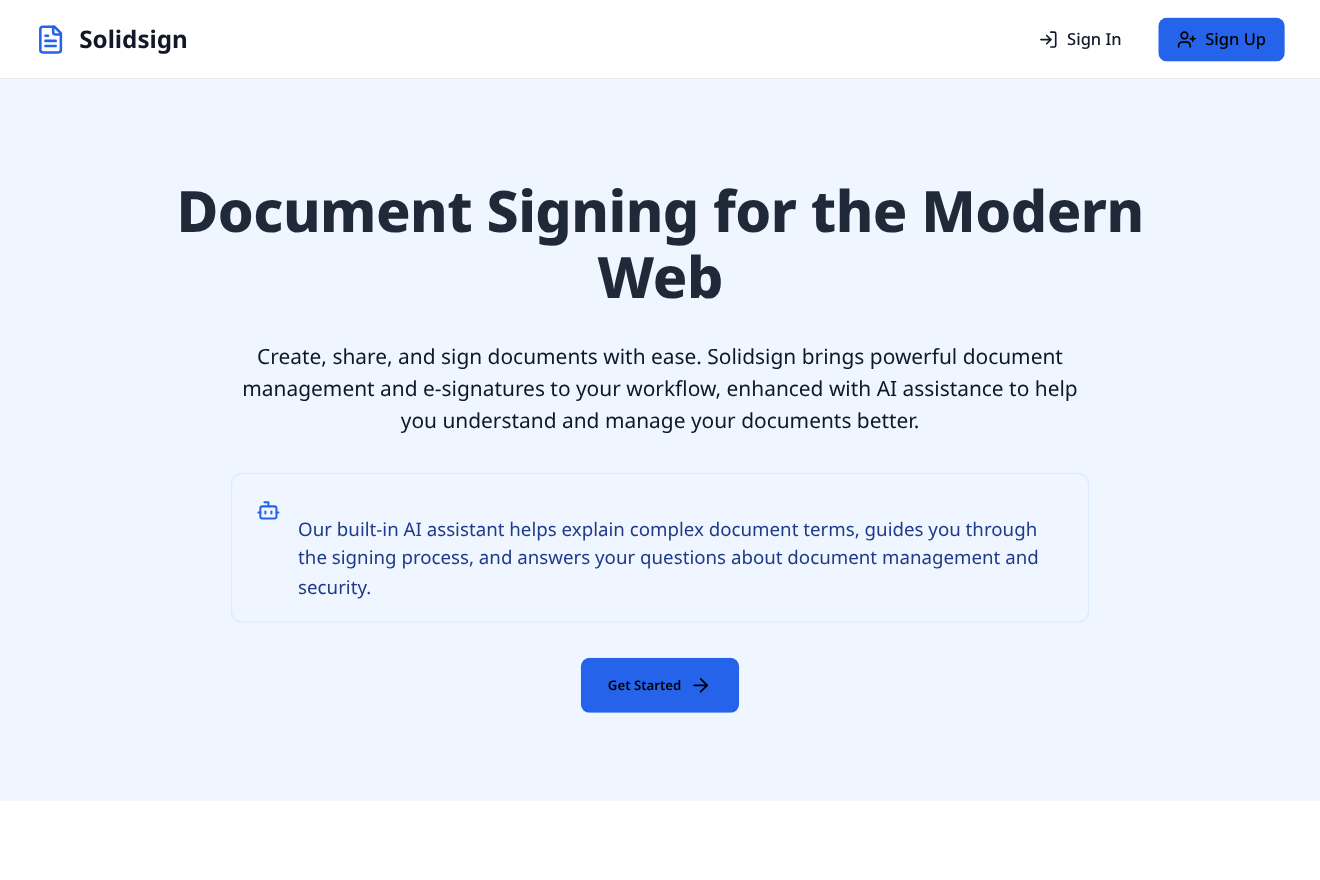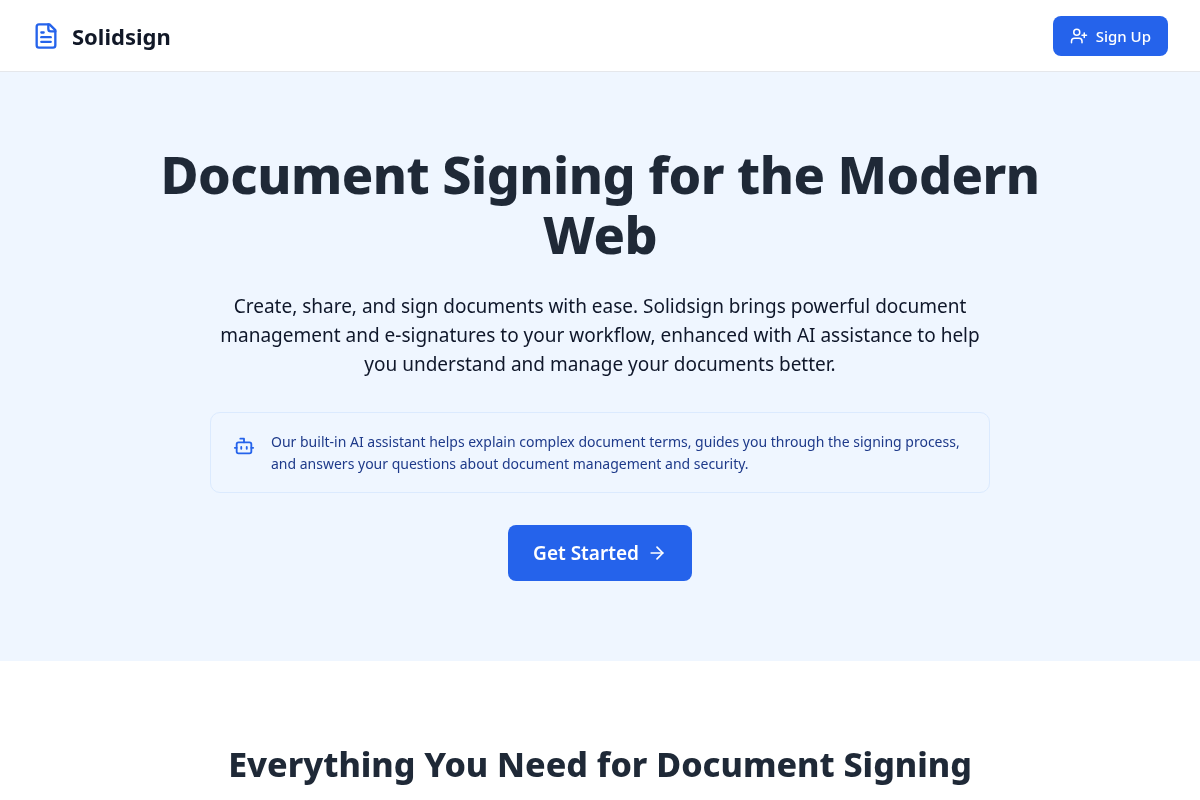--- a/index.html
+++ b/index.html
@@ -54,39 +54,40 @@
       background: none;
       color: inherit;
       font-family: inherit;
       white-space: nowrap;
     }
     .btn-ghost {
       color: #111827;
     }
     .btn-primary {
       background: #2563eb;
-      color: #ffffff;
+      color: #000000;
     }
     .btn .icon { width: 18px; height: 18px; }
     
     .hero {
       background: #eff6ff;
       padding: 72px 32px 80px;
       text-align: center;
     }
     .hero-inner {
       max-width: 960px;
       margin: 0 auto;
     }
     .hero-title {
       font-size: 52px;
       line-height: 1.15;
       font-weight: 800;
       color: #1f2937;
       letter-spacing: -0.5px;
+      margin-top: 18px;
     }
     .hero-sub {
       margin-top: 28px;
       font-size: 19px;
       line-height: 1.55;
       color: #0f172a;
       max-width: 780px;
       margin-left: auto;
       margin-right: auto;
     }
@@ -103,39 +104,40 @@
       color: #1e3a8a;
     }
     .callout .icon {
       flex: 0 0 auto;
       width: 22px;
       height: 22px;
       color: #2563eb;
       margin-top: 4px;
     }
     .callout-text {
-      font-size: 14px;
+      font-size: 17px;
       line-height: 1.55;
+      margin-top: 19px;
     }
     .assistant-link {
       display: inline-flex;
       align-items: center;
       gap: 8px;
       margin-top: 32px;
       color: #2563eb;
       font-size: 16px;
       font-weight: 500;
       text-decoration: none;
     }
     .assistant-link .icon { width: 16px; height: 16px; }
     .hero-cta {
       margin-top: 32px;
     }
     .btn-lg {
-      font-size: 19px;
+      font-size: 12px;
       font-weight: 600;
       padding: 14px 24px;
       text-align: right;
     }
     .btn-lg .icon { width: 20px; height: 20px; }
     
     .features {
       background: #ffffff;
       padding: 80px 32px 40px;
       text-align: center;
@@ -154,20 +156,28 @@
     <svg class="brand-icon" viewBox="0 0 24 24" fill="none" stroke="currentColor" stroke-width="2" stroke-linecap="round" stroke-linejoin="round">
       <path d="M15 2H6a2 2 0 0 0-2 2v16a2 2 0 0 0 2 2h12a2 2 0 0 0 2-2V7Z"></path>
       <path d="M14 2v4a2 2 0 0 0 2 2h4"></path>
       <path d="M10 9H8"></path>
         <path d="M16 13H8"></path>
         <path d="M16 17H8"></path>
     </svg>
     <span class="brand-name">Solidsign</span>
   </div>
   <div class="header-actions">
+    <button class="btn btn-ghost">
+      <svg class="icon" viewBox="0 0 24 24" fill="none" stroke="currentColor" stroke-width="2" stroke-linecap="round" stroke-linejoin="round">
+        <path d="M15 3h4a2 2 0 0 1 2 2v14a2 2 0 0 1-2 2h-4"></path>
+        <polyline points="10 17 15 12 10 7"></polyline>
+        <line x1="15" x2="3" y1="12" y2="12"></line>
+      </svg>
+      <span>Sign In</span>
+    </button>
     <button class="btn btn-primary">
       <svg class="icon" viewBox="0 0 24 24" fill="none" stroke="currentColor" stroke-width="2" stroke-linecap="round" stroke-linejoin="round">
         <path d="M16 21v-2a4 4 0 0 0-4-4H6a4 4 0 0 0-4 4v2"></path>
         <circle cx="9" cy="7" r="4"></circle>
         <line x1="19" x2="19" y1="8" y2="14"></line>
         <line x1="22" x2="16" y1="11" y2="11"></line>
       </svg>
       <span>Sign Up</span>
     </button>
   </div>

